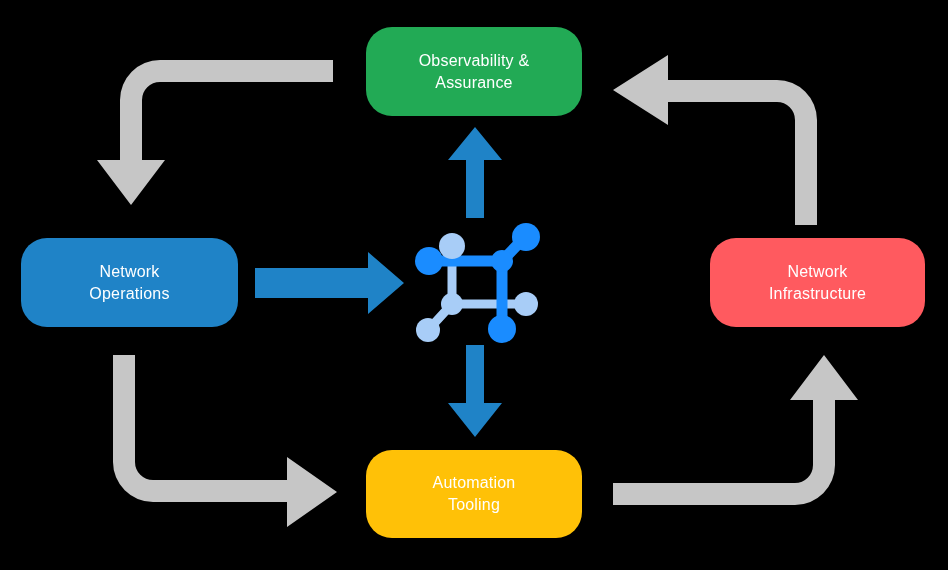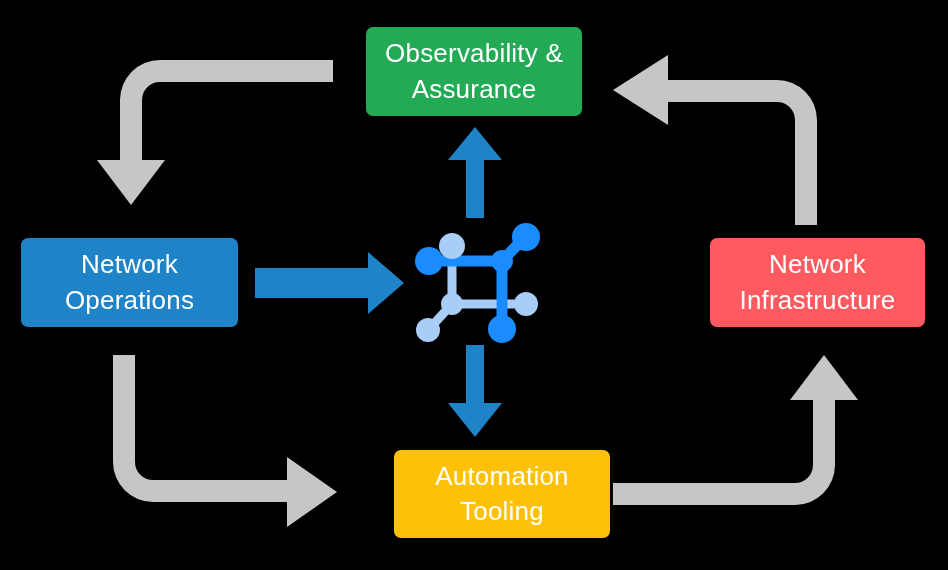--- a/index.html
+++ b/index.html
@@ -19,23 +19,23 @@
     width: 948px;
     height: 570px;
     background: #000000;
   }
   .node-box {
     position: absolute;
     display: flex;
     align-items: center;
     justify-content: center;
     text-align: center;
-    border-radius: 7px;
+    border-radius: 26px;
     color: #ffffff;
-    font-size: 26px;
+    font-size: 16px;
     line-height: 1.35;
     font-weight: 400;
     letter-spacing: 0.2px;
     box-sizing: border-box;
     padding: 6px 10px;
     white-space: pre-line;
   }
   #box-observability {
     left: 366px; top: 27px; width: 216px; height: 89px;
     background: #22aa55;
@@ -182,16 +182,16 @@
 
   <div class="node-box" id="box-observability" style="background: rgb(34, 170, 85); color: rgb(255, 255, 255);">Observability &amp;
 Assurance</div>
 
   <div class="node-box" id="box-network-operations" style="background: rgb(31, 131, 199); color: rgb(255, 255, 255);">Network
 Operations</div>
 
   <div class="node-box" id="box-network-infrastructure" style="background: rgb(255, 90, 95); color: rgb(255, 255, 255);">Network
 Infrastructure</div>
 
-  <div class="node-box" id="box-automation-tooling" style="background: rgb(255, 193, 7); color: rgb(255, 255, 255); margin-left: 28px;">Automation
+  <div class="node-box" id="box-automation-tooling" style="background: rgb(255, 193, 7); color: rgb(255, 255, 255);">Automation
 Tooling</div>
 
 </div>
 
 </body></html>

